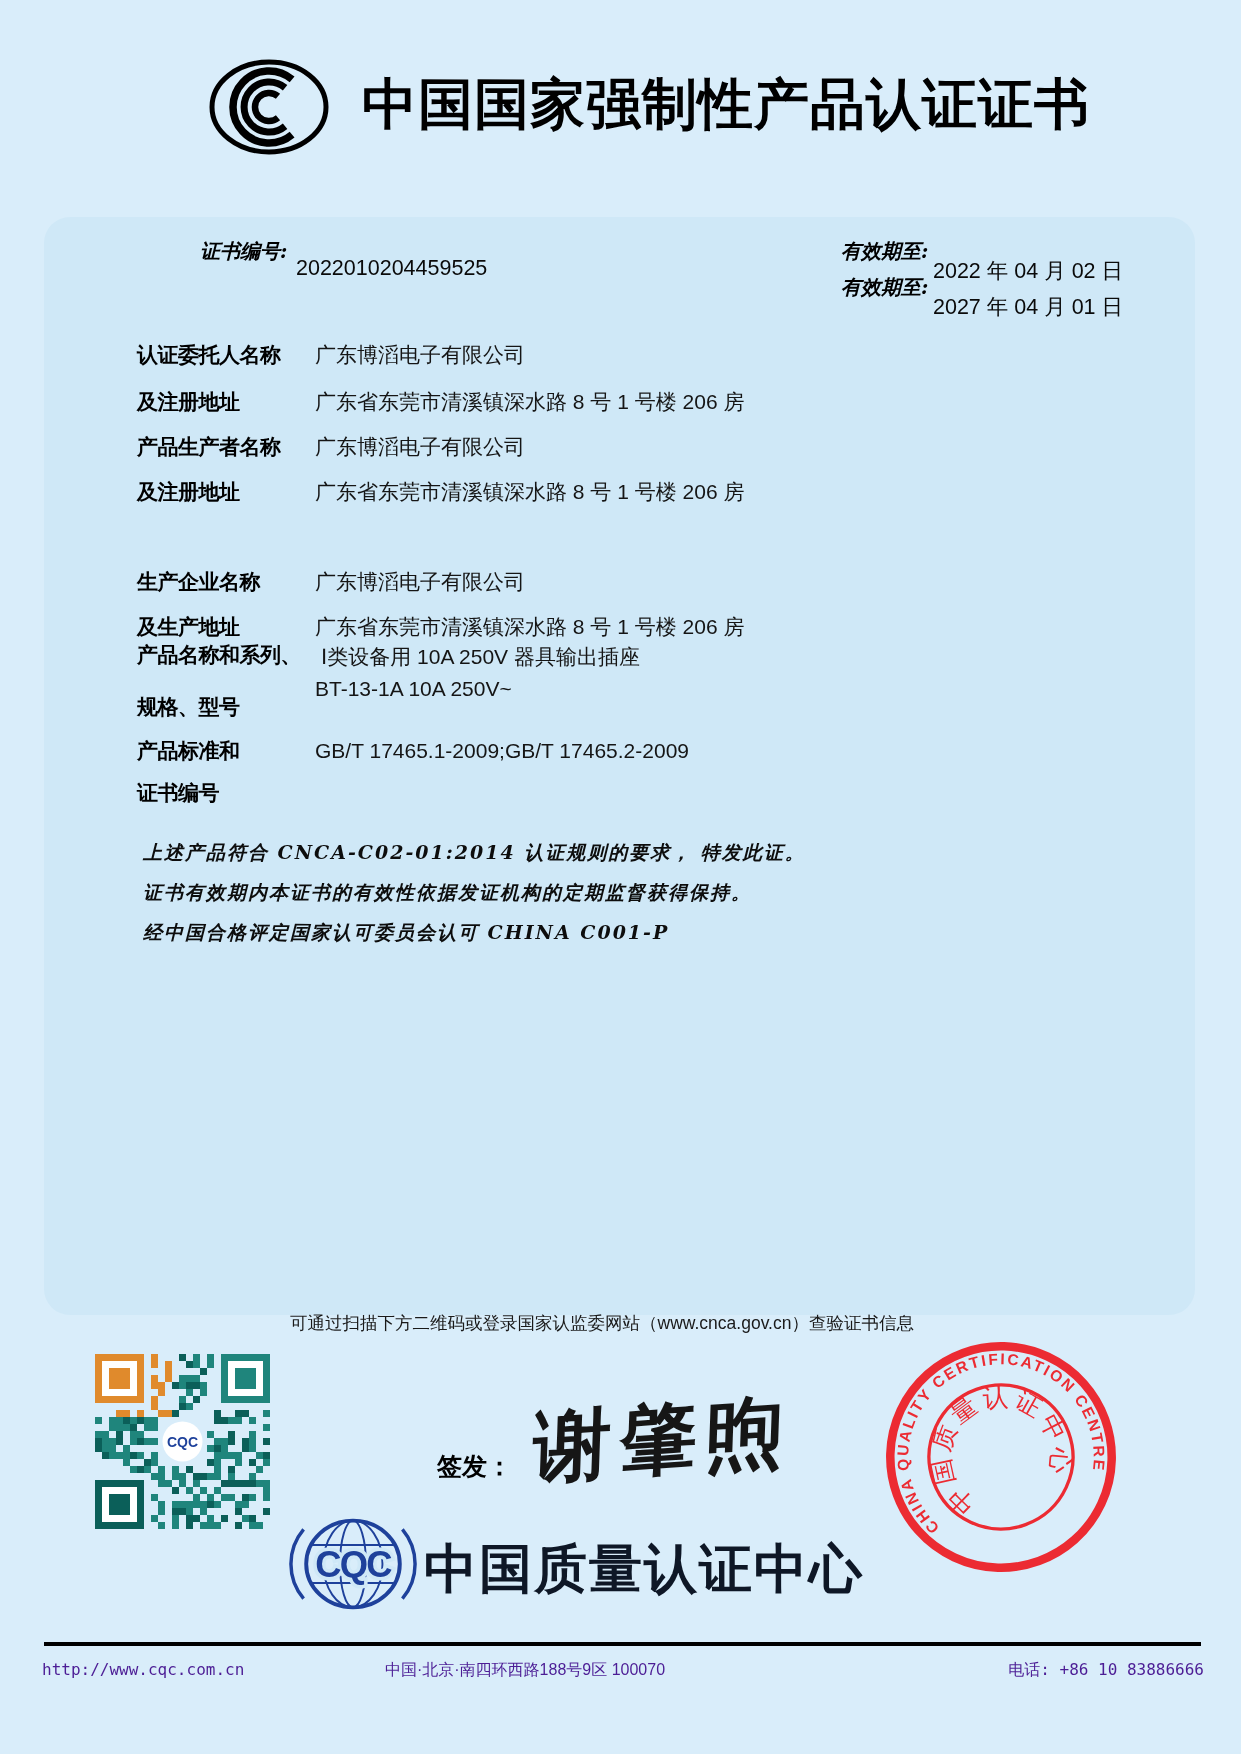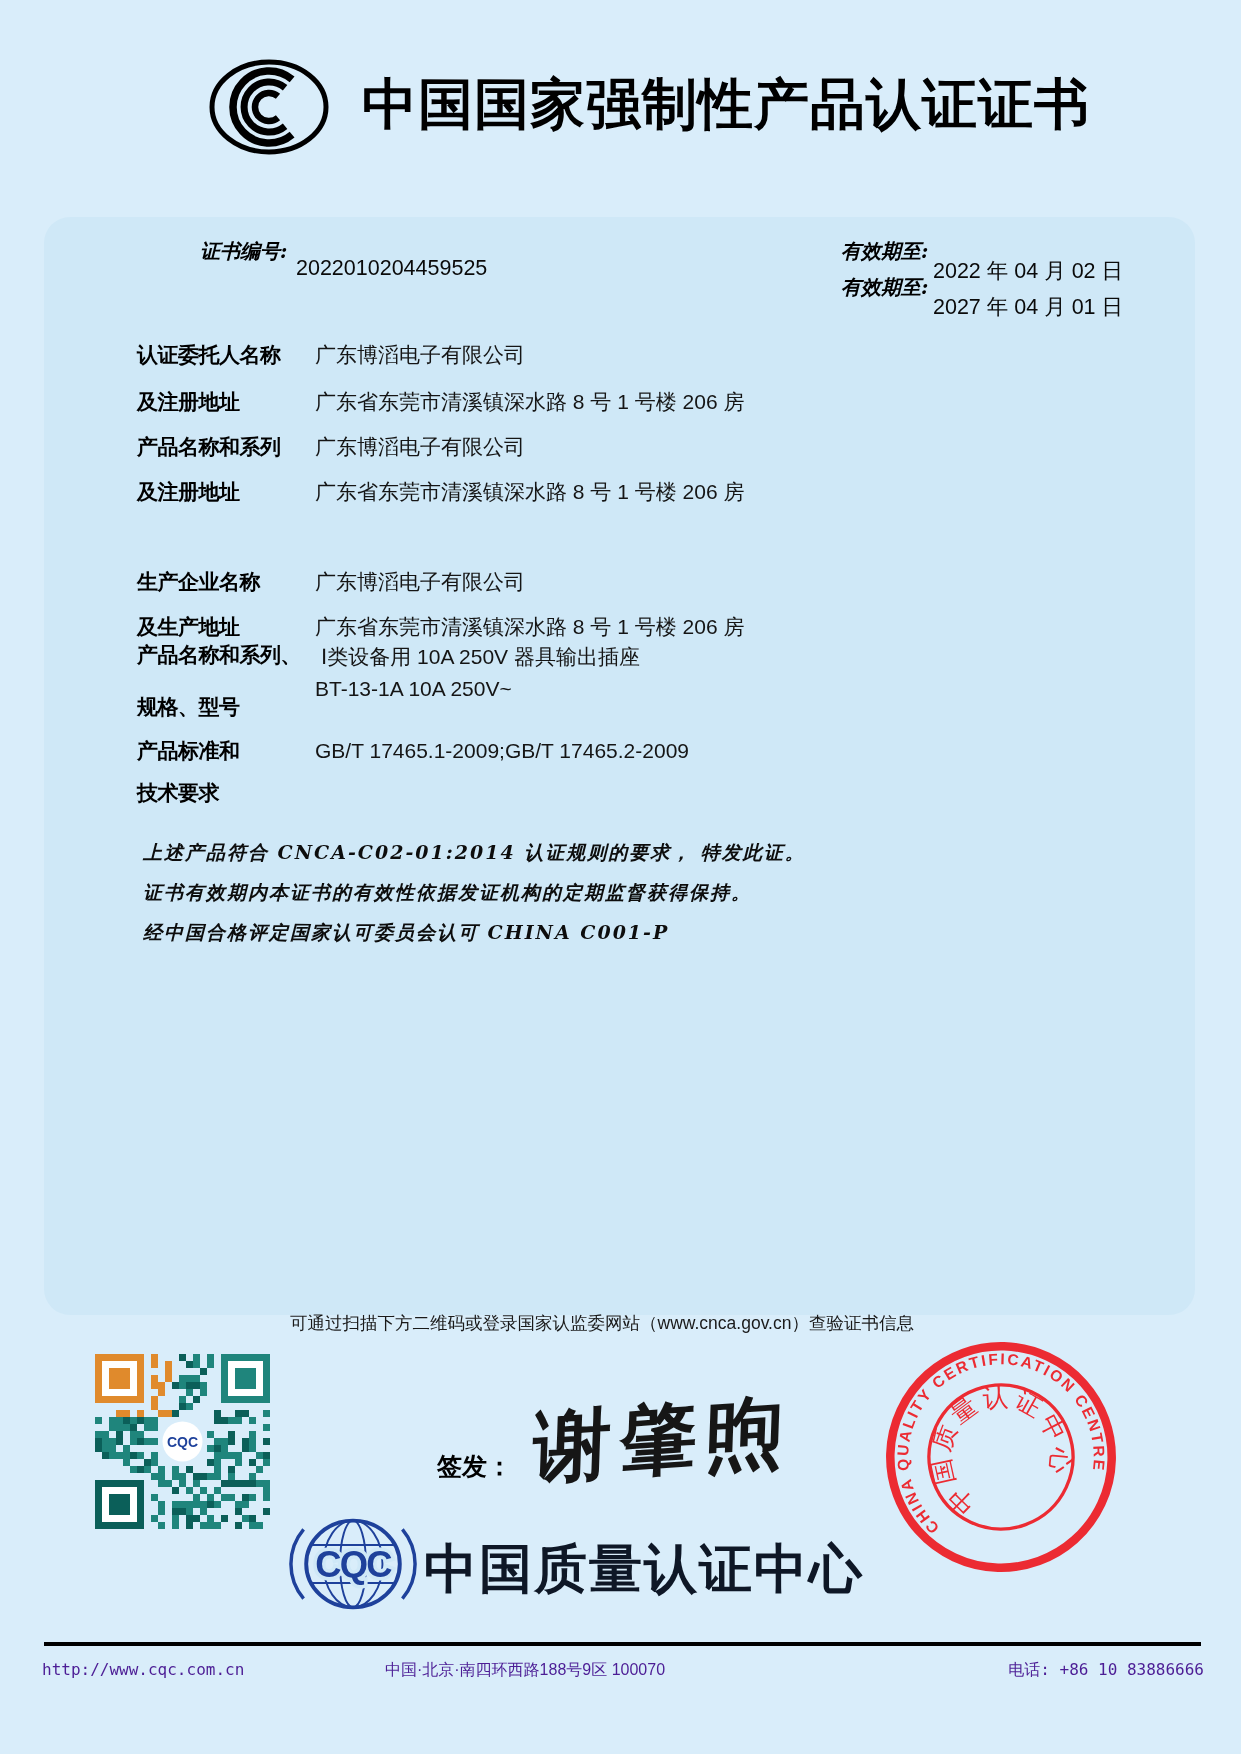--- a/index.html
+++ b/index.html
@@ -61,37 +61,37 @@
 <div class="abs kai cert-label" style="left:841px;top:238px">有效期至:</div>
 <div class="abs sans cert-value" style="left:933px;top:236px">2022 年 04 月 02 日</div>
 <div class="abs kai cert-label" style="left:841px;top:274px">有效期至:</div>
 <div class="abs sans cert-value" style="left:933px;top:272px">2027 年 04 月 01 日</div>
 
 <div class="abs f-label" style="left:137px;top:341px">认证委托人名称</div>
 <div class="abs f-label" style="left:137px;top:388px">及注册地址</div>
 <div class="abs f-value" style="left:315px;top:341px">广东博滔电子有限公司</div>
 <div class="abs f-value" style="left:315px;top:388px">广东省东莞市清溪镇深水路 8 号 1 号楼 206 房</div>
 
-<div class="abs f-label" style="left:137px;top:433px">产品名称和系列</div>
+<div class="abs f-label" style="left:137px;top:433px">产品生产者名称</div>
 <div class="abs f-label" style="left:137px;top:478px">及注册地址</div>
 <div class="abs f-value" style="left:315px;top:433px">广东博滔电子有限公司</div>
 <div class="abs f-value" style="left:315px;top:478px">广东省东莞市清溪镇深水路 8 号 1 号楼 206 房</div>
 
 <div class="abs f-label" style="left:137px;top:568px">生产企业名称</div>
 <div class="abs f-label" style="left:137px;top:613px">及生产地址</div>
 <div class="abs f-value" style="left:315px;top:568px">广东博滔电子有限公司</div>
 <div class="abs f-value" style="left:315px;top:613px">广东省东莞市清溪镇深水路 8 号 1 号楼 206 房</div>
 
 <div class="abs f-label" style="left:137px;top:641px">产品名称和系列、</div>
 <div class="abs f-label" style="left:137px;top:693px">规格、型号</div>
 <div class="abs f-value" style="left:321px;top:643px">Ⅰ类设备用 10A 250V 器具输出插座</div>
 <div class="abs f-value" style="left:315px;top:677px">BT-13-1A 10A 250V~</div>
 
 <div class="abs f-label" style="left:137px;top:737px">产品标准和</div>
-<div class="abs f-label" style="left:137px;top:779px">技术要求</div>
+<div class="abs f-label" style="left:137px;top:779px">证书编号</div>
 <div class="abs f-value" style="left:315px;top:739px">GB/T 17465.1-2009;GB/T 17465.2-2009</div>
 
 <div class="abs kai stmt" style="left:143px;top:840px">上述产品符合 CNCA-C02-01:2014 认证规则的要求， 特发此证。</div>
 <div class="abs kai stmt" style="left:143px;top:880px">证书有效期内本证书的有效性依据发证机构的定期监督获得保持。</div>
 <div class="abs kai stmt" style="left:143px;top:920px">经中国合格评定国家认可委员会认可 CHINA C001-P</div>
 
 <div class="abs caption">可通过扫描下方二维码或登录国家认监委网站（www.cnca.gov.cn）查验证书信息</div>
 
 <div class="abs" style="left:95px;top:1354px;width:175px;height:175px">
   <svg id="qr-svg" width="175" height="175" viewBox="0 0 175 175">

